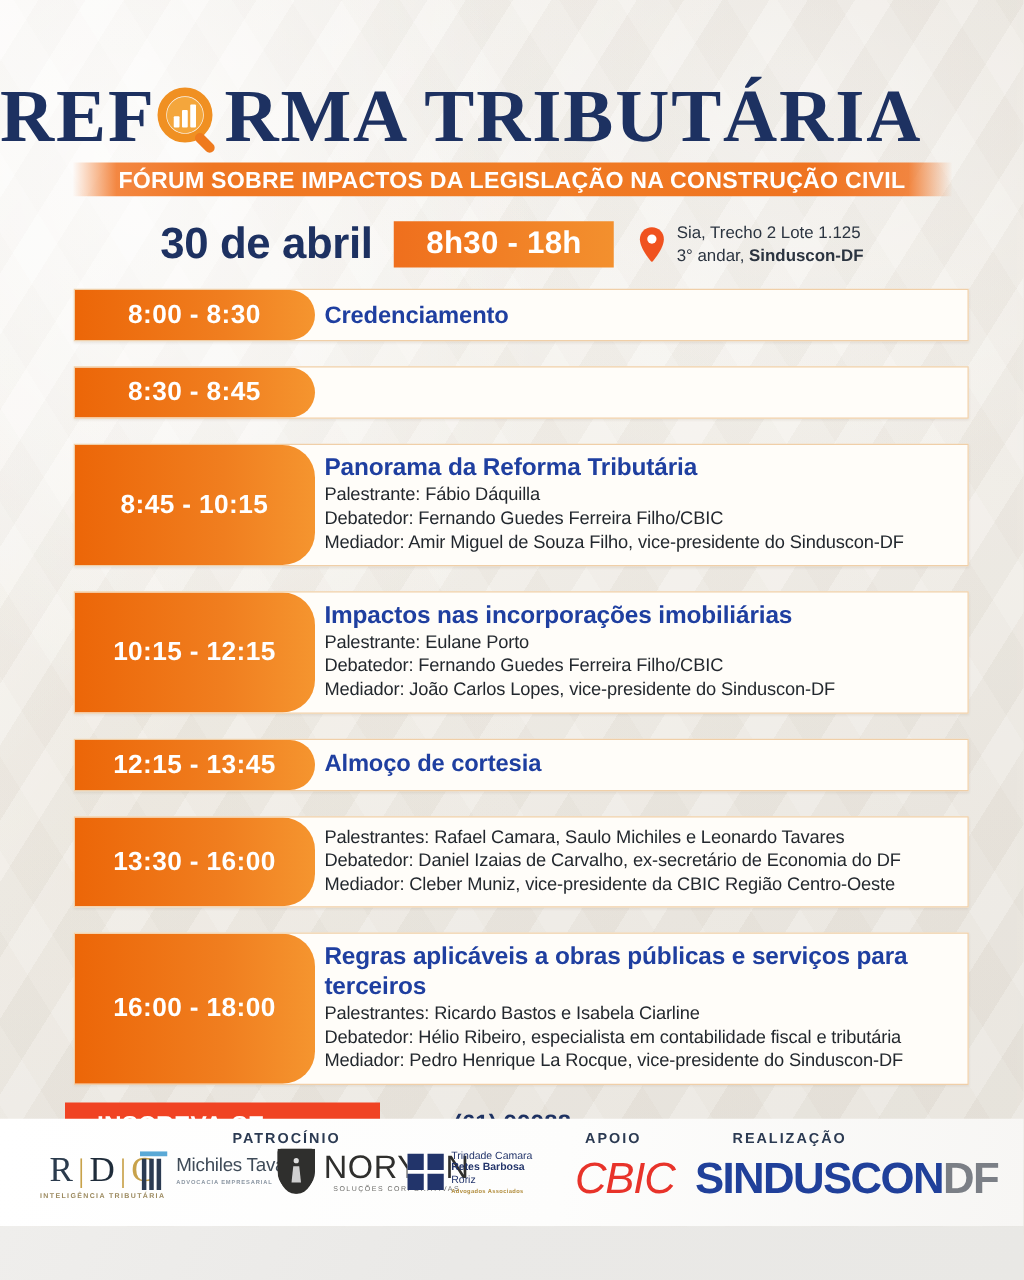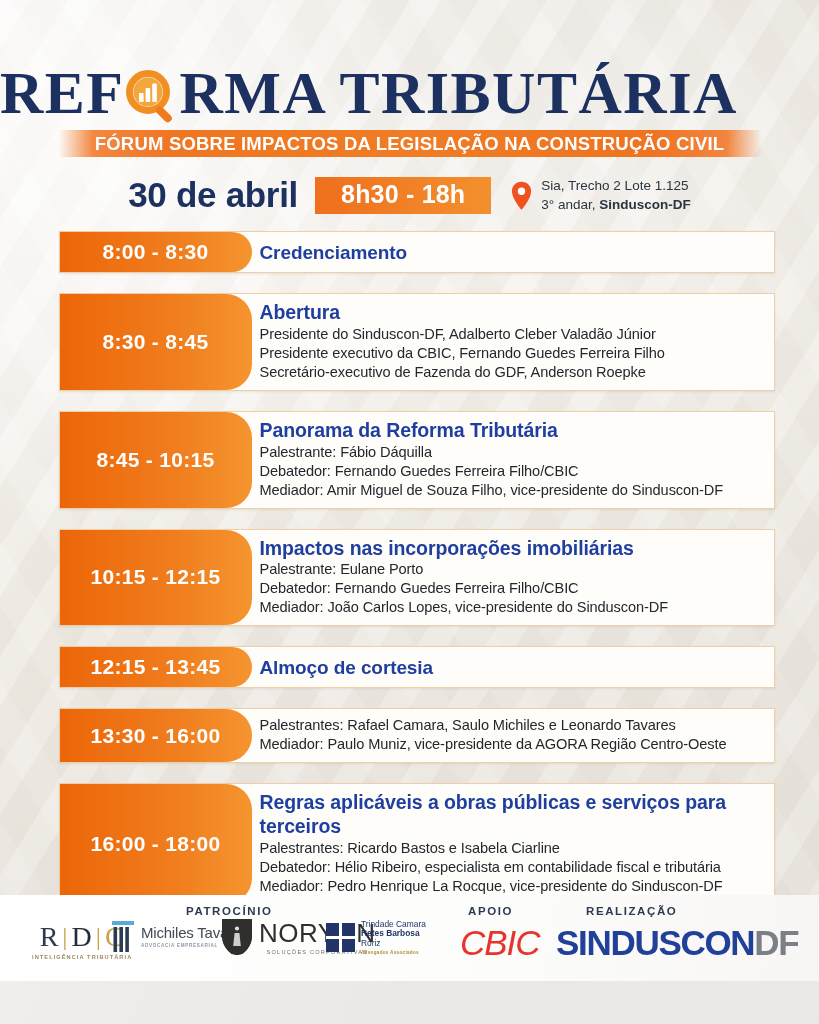--- a/index.html
+++ b/index.html
@@ -417,26 +417,20 @@
 
       <div class="row simple">
         <div class="row-time">8:00 - 8:30</div>
         <div class="row-body">
           <div class="row-title">Credenciamento</div>
         </div>
       </div>
 
       <div class="row">
         <div class="row-time">8:30 - 8:45</div>
-        <div class="row-body">
-          <div class="row-title">Abertura</div>
-          <div class="row-detail">Presidente do Sinduscon-DF, Adalberto Cleber Valadão Júnior</div>
-          <div class="row-detail">Presidente executivo da CBIC, Fernando Guedes Ferreira Filho</div>
-          <div class="row-detail">Secretário-executivo de Fazenda do GDF, Anderson Roepke</div>
-        </div>
       </div>
 
       <div class="row">
         <div class="row-time">8:45 - 10:15</div>
         <div class="row-body">
           <div class="row-title">Panorama da Reforma Tributária</div>
           <div class="row-detail">Palestrante: Fábio Dáquilla</div>
           <div class="row-detail">Debatedor: Fernando Guedes Ferreira Filho/CBIC</div>
           <div class="row-detail">Mediador: Amir Miguel de Souza Filho, vice-presidente do Sinduscon-DF</div>
         </div>
@@ -456,21 +450,22 @@
         <div class="row-time">12:15 - 13:45</div>
         <div class="row-body">
           <div class="row-title">Almoço de cortesia</div>
         </div>
       </div>
 
       <div class="row">
         <div class="row-time">13:30 - 16:00</div>
         <div class="row-body">
           <div class="row-detail">Palestrantes: Rafael Camara, Saulo Michiles e Leonardo Tavares</div>
-          <div class="row-detail">Mediador: Paulo Muniz, vice-presidente da AGORA Região Centro-Oeste</div>
+          <div class="row-detail">Debatedor: Daniel Izaias de Carvalho, ex-secretário de Economia do DF</div>
+          <div class="row-detail">Mediador: Cleber Muniz, vice-presidente da CBIC Região Centro-Oeste</div>
         </div>
       </div>
 
       <div class="row">
         <div class="row-time">16:00 - 18:00</div>
         <div class="row-body">
           <div class="row-title">Regras aplicáveis a obras públicas e serviços para terceiros</div>
           <div class="row-detail">Palestrantes: Ricardo Bastos e Isabela Ciarline</div>
           <div class="row-detail">Debatedor: Hélio Ribeiro, especialista em contabilidade fiscal e tributária</div>
           <div class="row-detail">Mediador: Pedro Henrique La Rocque, vice-presidente do Sinduscon-DF</div>

